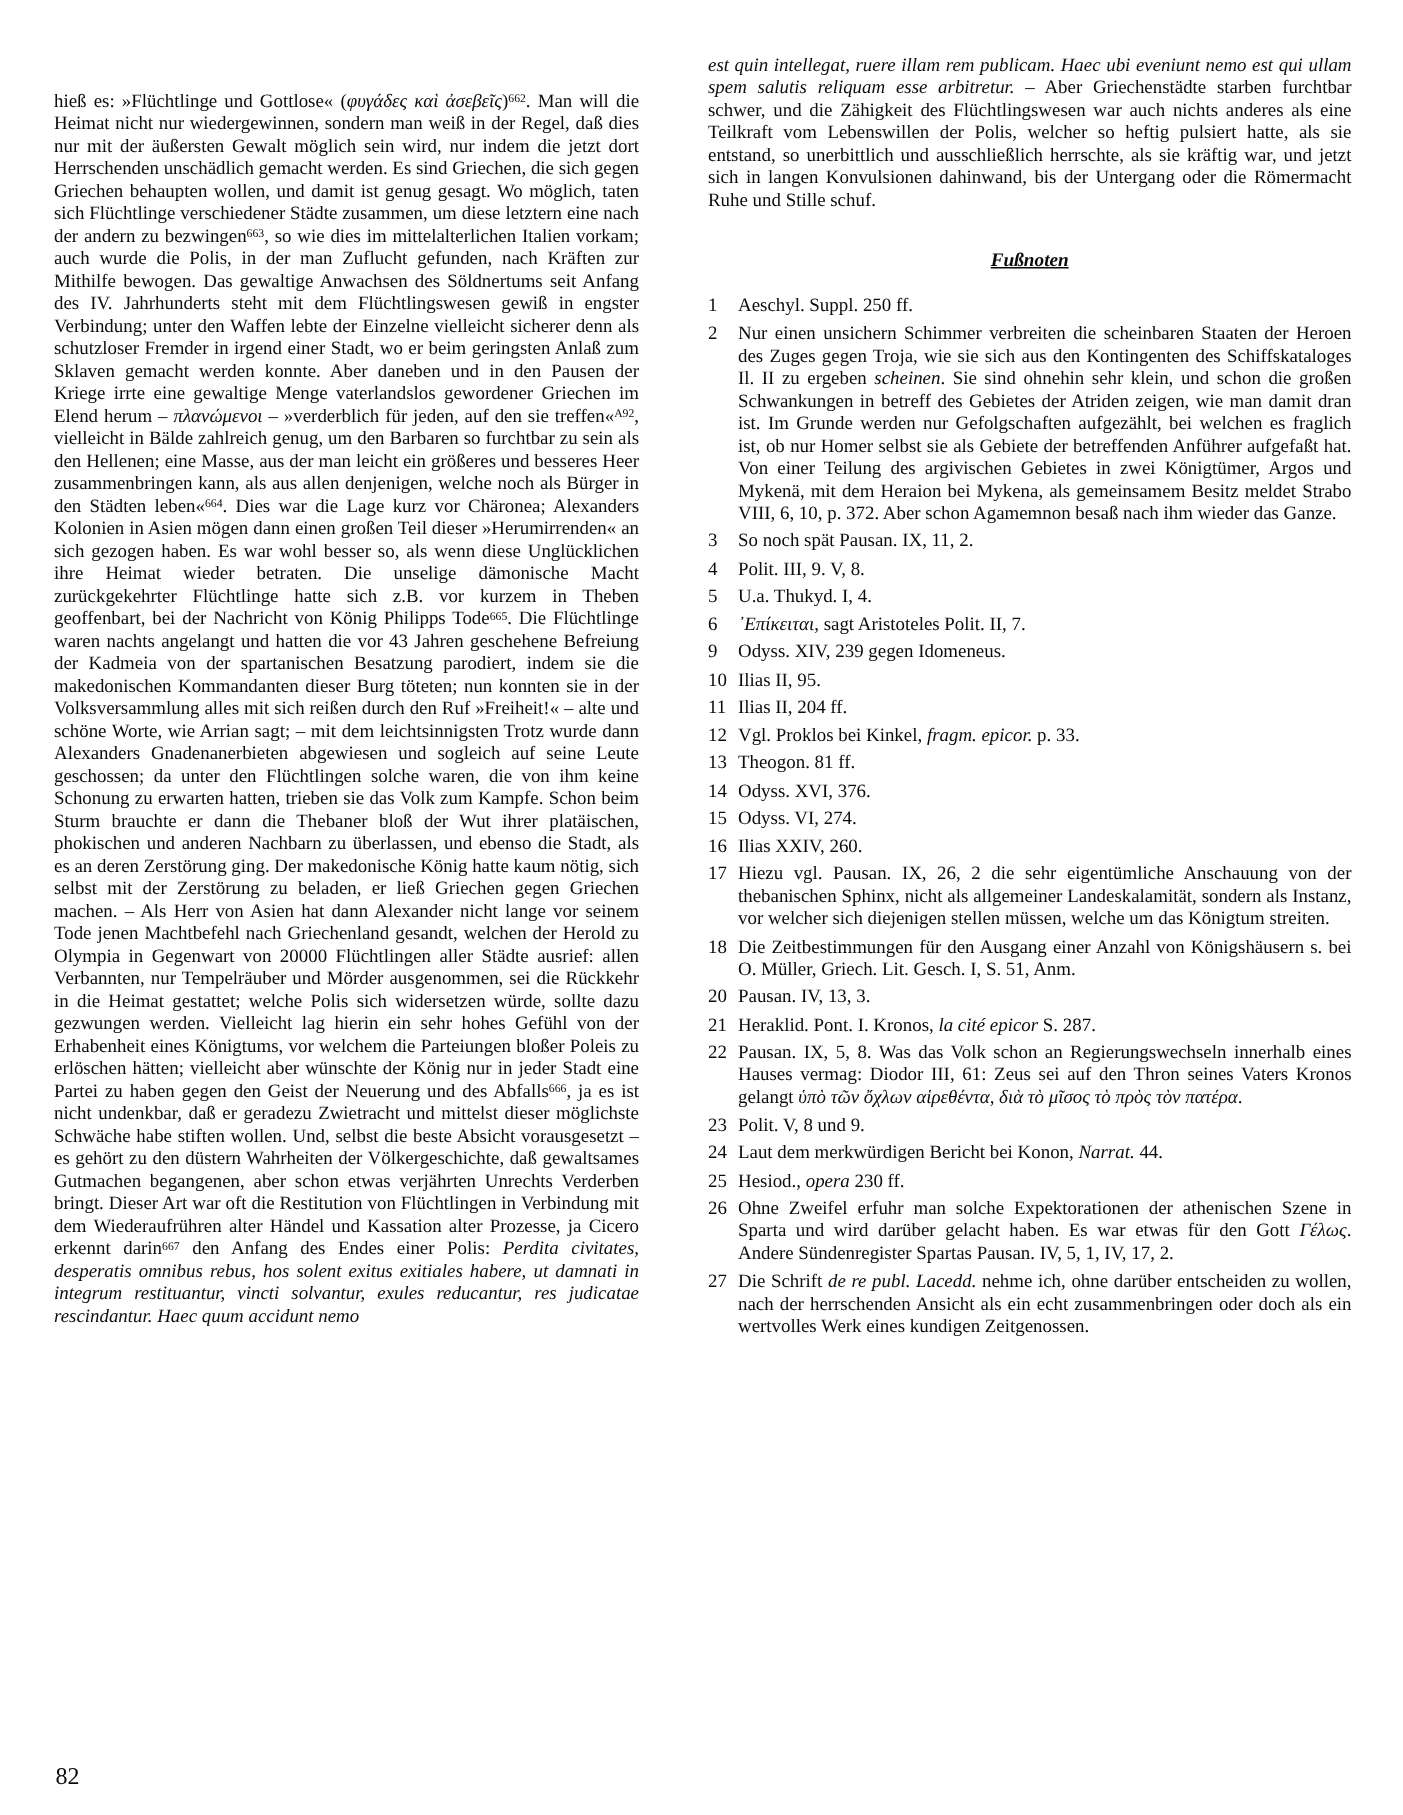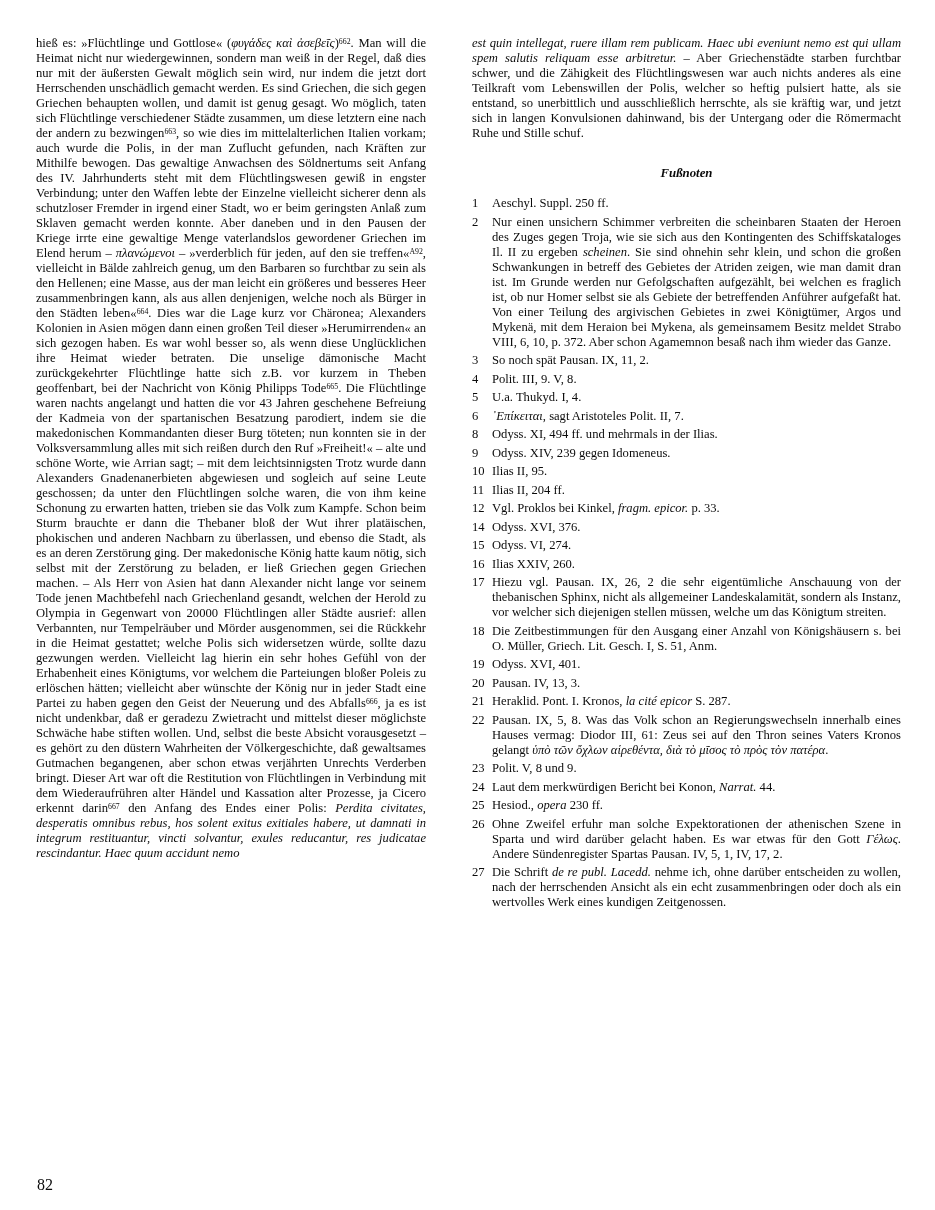--- a/index.html
+++ b/index.html
@@ -15,21 +15,21 @@
     box-sizing: border-box;
     padding: 36px 32px 0 36px;
     overflow: hidden;
     font-family: "Liberation Serif", "DejaVu Serif", serif;
     color: #0b0b0b;
   }
   .columns {
     display: flex;
     gap: 46px;
   }
-  .col-left  { width: 390px; }
+  .col-left  { width: 390px; margin-top: 24px; }
   .col-right { width: 429px; }
   .body-text {
     margin: 0;
     font-size: 12.6px;
     line-height: 15px;
     text-align: justify;
     hyphens: auto;
     -webkit-hyphens: auto;
   }
   .it { font-style: italic; }
@@ -39,20 +39,21 @@
     vertical-align: baseline;
     position: relative;
     top: -0.45em;
   }
   .footnotes-heading {
     font-size: 12.8px;
     font-weight: bold;
     font-style: italic;
     text-align: center;
     margin: 25px 0 15px 0;
+    text-decoration: underline;
   }
   .footnotes { }
   .footnote {
     font-size: 12.6px;
     line-height: 15px;
     text-align: justify;
     hyphens: auto;
     -webkit-hyphens: auto;
     padding-left: 20px;
     margin: 0 0 3.5px 0;
@@ -87,42 +88,41 @@
 
   <div class="footnote"><span class="fn-num">3</span><span class="fn-text"><span>So noch spät Pausan. IX, 11, 2.</span></span></div>
 
   <div class="footnote"><span class="fn-num">4</span><span class="fn-text"><span>Polit. III, 9. V, 8.</span></span></div>
 
   <div class="footnote"><span class="fn-num">5</span><span class="fn-text"><span>U.a. Thukyd. I, 4.</span></span></div>
 
   <div class="footnote"><span class="fn-num">6</span><span class="fn-text"><span class="it">᾿Επίκειται</span><span>, sagt Aristoteles Polit. II, 7.</span></span></div>
 
 
-  <div class="footnote"><span class="fn-num">8</span><span class="fn-text"><span>Odyss. XI, 494 ff. und mehrmals in der Ilias.</span></span></div>
 
   <div class="footnote"><span class="fn-num">9</span><span class="fn-text"><span>Odyss. XIV, 239 gegen Idomeneus.</span></span></div>
 
   <div class="footnote"><span class="fn-num">10</span><span class="fn-text"><span>Ilias II, 95.</span></span></div>
 
   <div class="footnote"><span class="fn-num">11</span><span class="fn-text"><span>Ilias II, 204 ff.</span></span></div>
 
   <div class="footnote"><span class="fn-num">12</span><span class="fn-text"><span>Vgl. Proklos bei Kinkel, </span><span class="it">fragm. epicor.</span><span> p. 33.</span></span></div>
 
+  <div class="footnote"><span class="fn-num">13</span><span class="fn-text"><span>Theogon. 81 ff.</span></span></div>
 
   <div class="footnote"><span class="fn-num">14</span><span class="fn-text"><span>Odyss. XVI, 376.</span></span></div>
 
   <div class="footnote"><span class="fn-num">15</span><span class="fn-text"><span>Odyss. VI, 274.</span></span></div>
 
   <div class="footnote"><span class="fn-num">16</span><span class="fn-text"><span>Ilias XXIV, 260.</span></span></div>
 
   <div class="footnote"><span class="fn-num">17</span><span class="fn-text"><span>Hiezu vgl. Pausan. IX, 26, 2 die sehr eigentümliche Anschauung von der thebanischen Sphinx, nicht als allgemeiner Landeskalamität, sondern als Instanz, vor welcher sich diejenigen stellen müssen, welche um das Königtum streiten.</span></span></div>
 
   <div class="footnote"><span class="fn-num">18</span><span class="fn-text"><span>Die Zeitbestimmungen für den Ausgang einer Anzahl von Königshäusern s. bei O. Müller, Griech. Lit. Gesch. I, S. 51, Anm.</span></span></div>
 
-  <div class="footnote"><span class="fn-num">19</span><span class="fn-text"><span>Odyss. XVI, 401.</span></span></div>
 
   <div class="footnote"><span class="fn-num">20</span><span class="fn-text"><span>Pausan. IV, 13, 3.</span></span></div>
 
   <div class="footnote"><span class="fn-num">21</span><span class="fn-text"><span>Heraklid. Pont. I. Kronos, </span><span class="it">la cité epicor</span><span> S. 287.</span></span></div>
 
   <div class="footnote"><span class="fn-num">22</span><span class="fn-text"><span>Pausan. IX, 5, 8. Was das Volk schon an Regierungswechseln innerhalb eines Hauses vermag: Diodor III, 61: Zeus sei auf den Thron seines Vaters Kronos gelangt </span><span class="it">ὑπὸ τῶν ὄχλων αἱρεθέντα, διὰ τὸ μῖσος τὸ πρὸς τὸν πατέρα</span><span>.</span></span></div>
 
   <div class="footnote"><span class="fn-num">23</span><span class="fn-text"><span>Polit. V, 8 und 9.</span></span></div>
 
   <div class="footnote"><span class="fn-num">24</span><span class="fn-text"><span>Laut dem merkwürdigen Bericht bei Konon, </span><span class="it">Narrat.</span><span> 44.</span></span></div>

